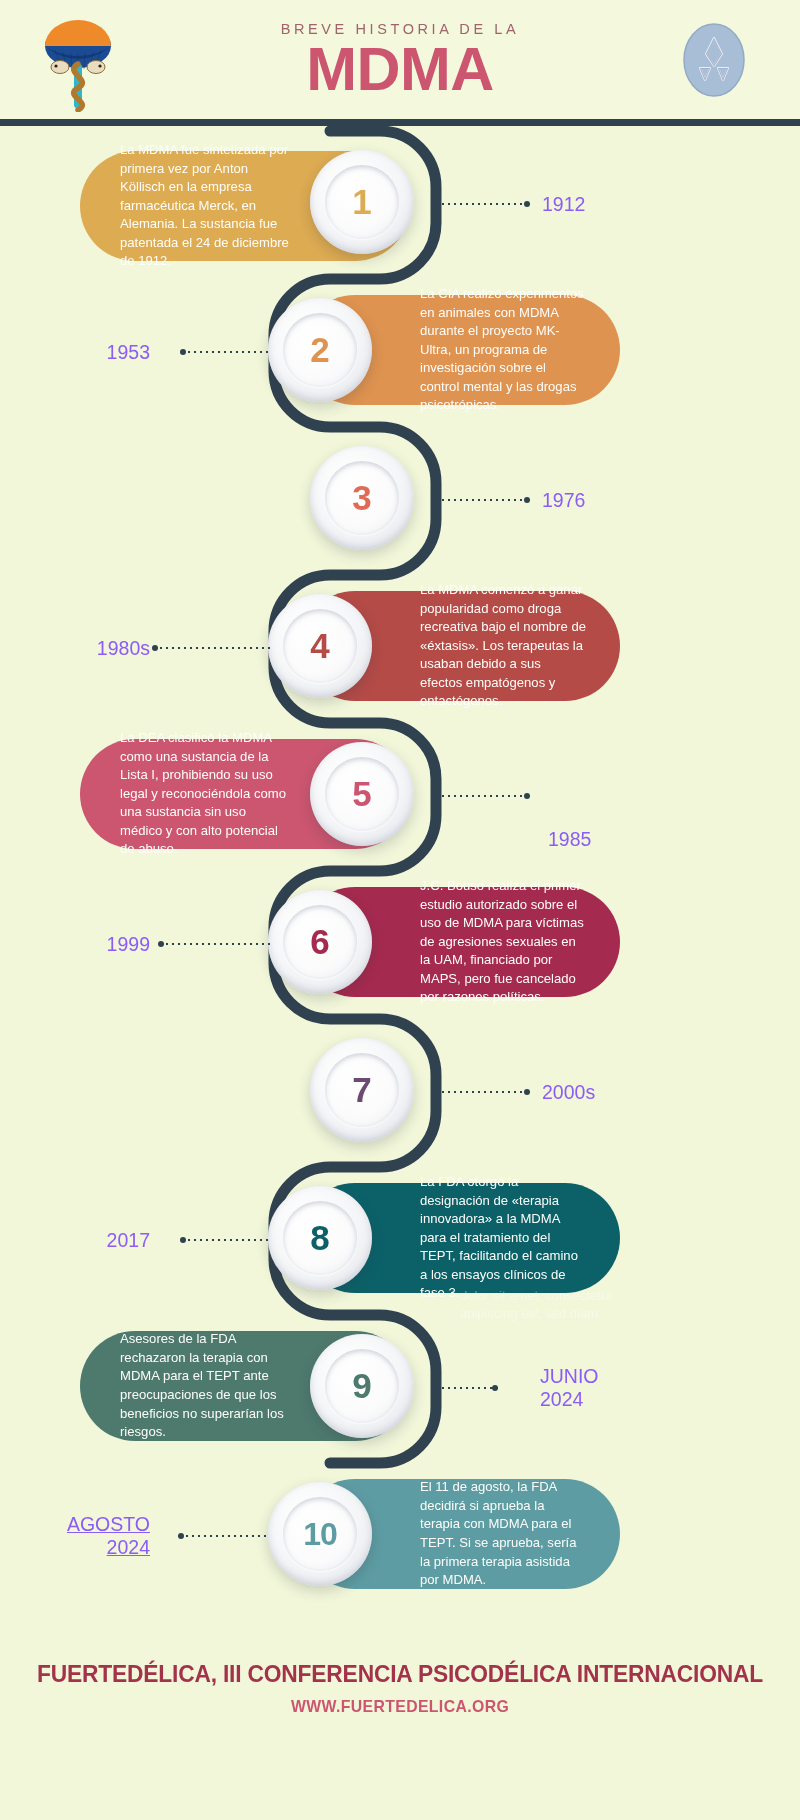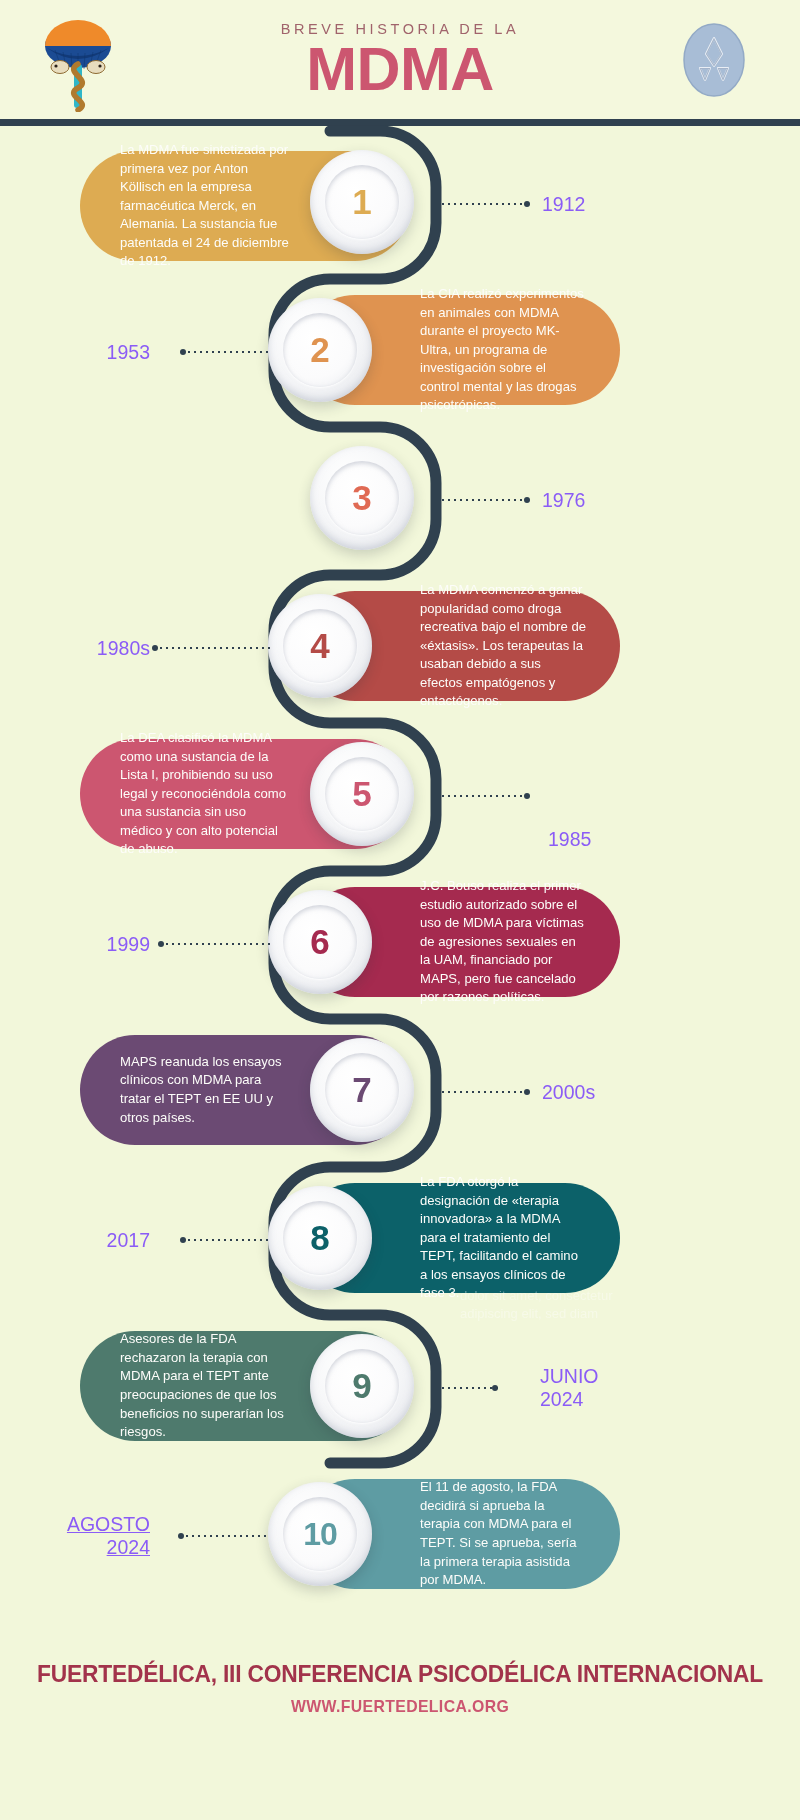--- a/index.html
+++ b/index.html
@@ -254,23 +254,20 @@
       <span style="color:#a52a4f;">6</span>
     </div>
     <div class="leader" style="left:158px;top:66px;width:112px;">
       <div class="dots"></div>
       <i style="left:0;"></i>
     </div>
     <div class="yearlbl l" style="right:650px;top:56px;width:90px;">1999</div>
   </div>
 
   <div class="row" style="top:906px;height:130px;">
-    <div class="bubble left" style="left:80px;top:10px;width:330px;height:110px;background:#6b4a73;">
-      <p>MAPS reanuda los ensayos clínicos con MDMA para tratar el TEPT en EE UU y otros países.</p>
-    </div>
     <div class="medal" style="left:310px;top:13px;">
       <span style="color:#6b4a73;">7</span>
     </div>
     <div class="leader" style="left:440px;top:66px;width:90px;">
       <div class="dots"></div>
       <i style="right:0;"></i>
     </div>
     <div class="yearlbl r" style="left:542px;top:56px;text-align:center;">2000s</div>
   </div>
 

